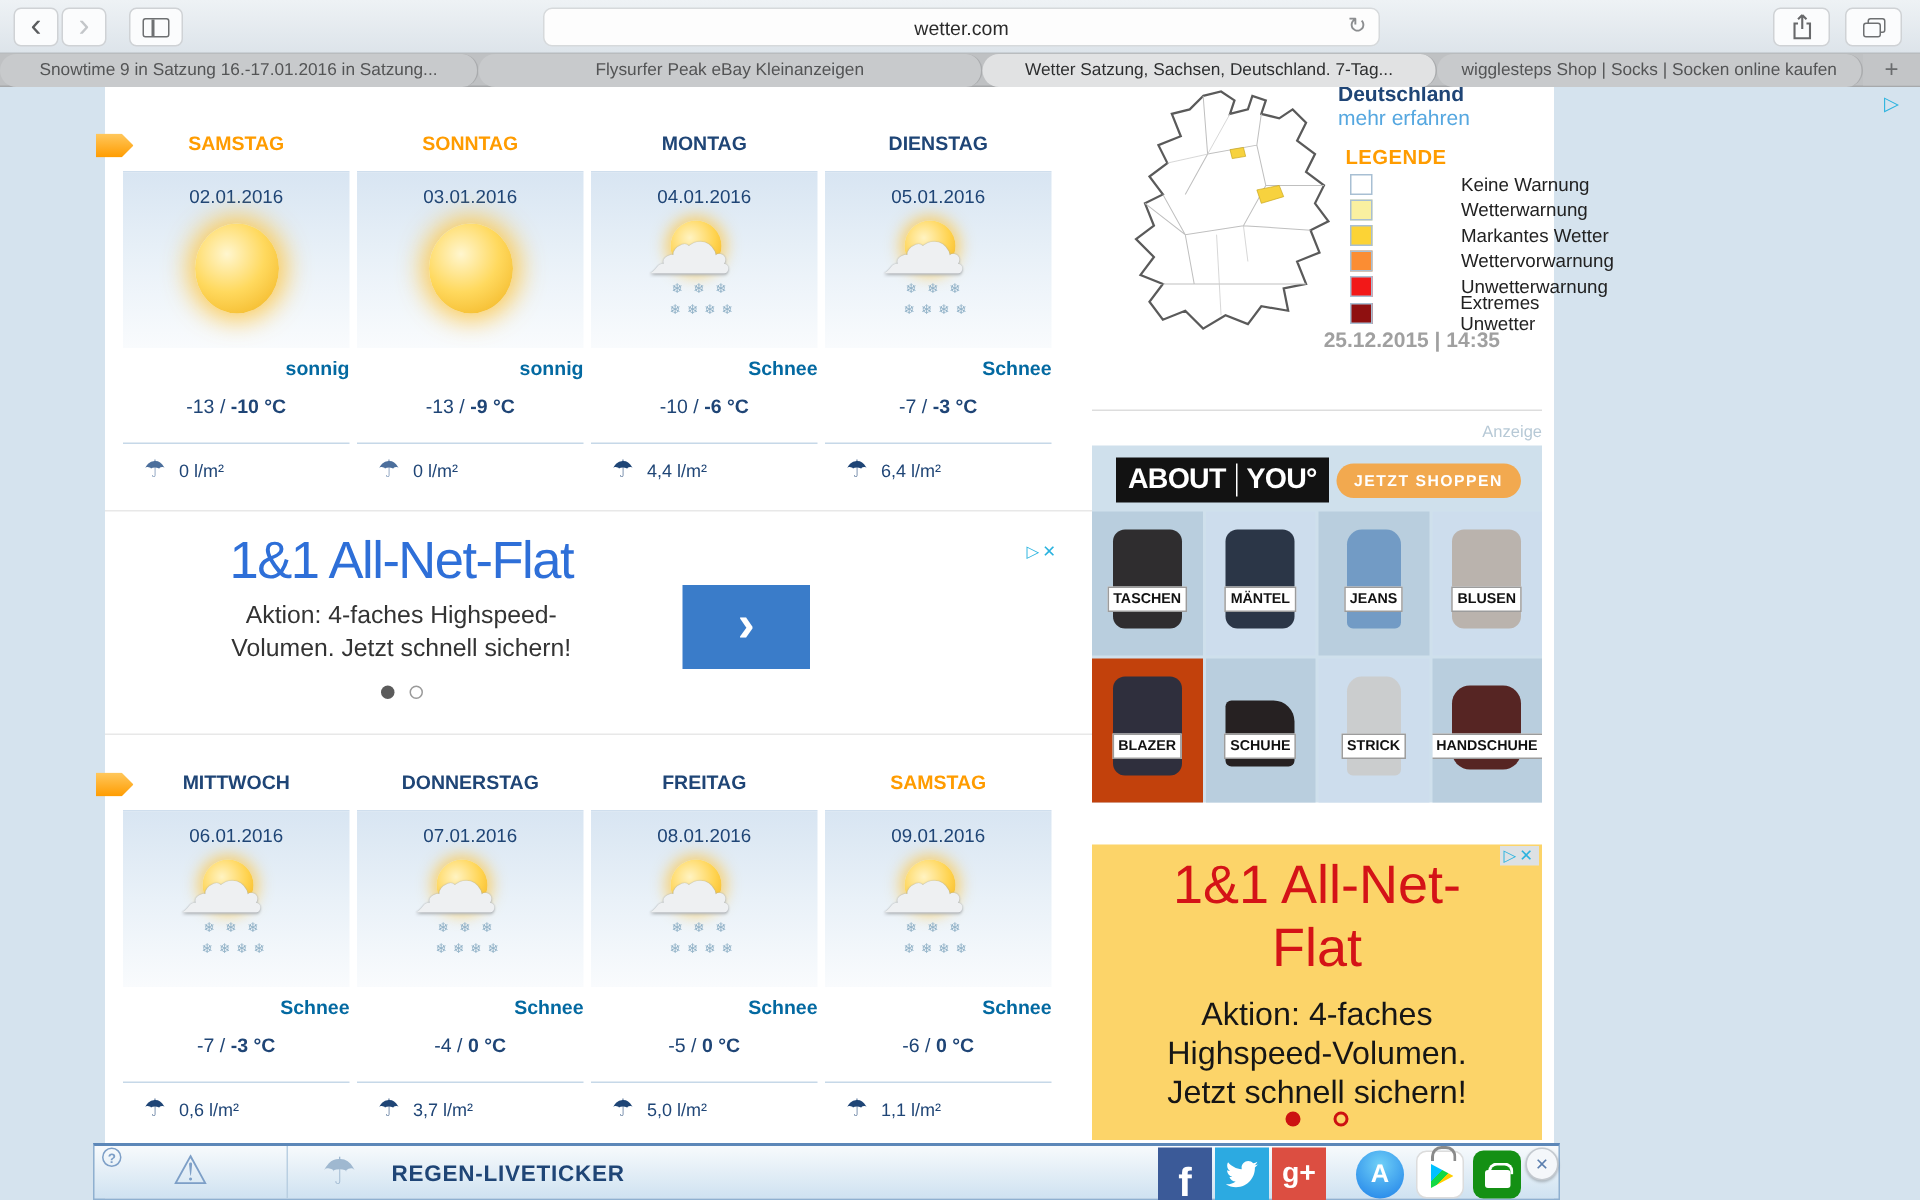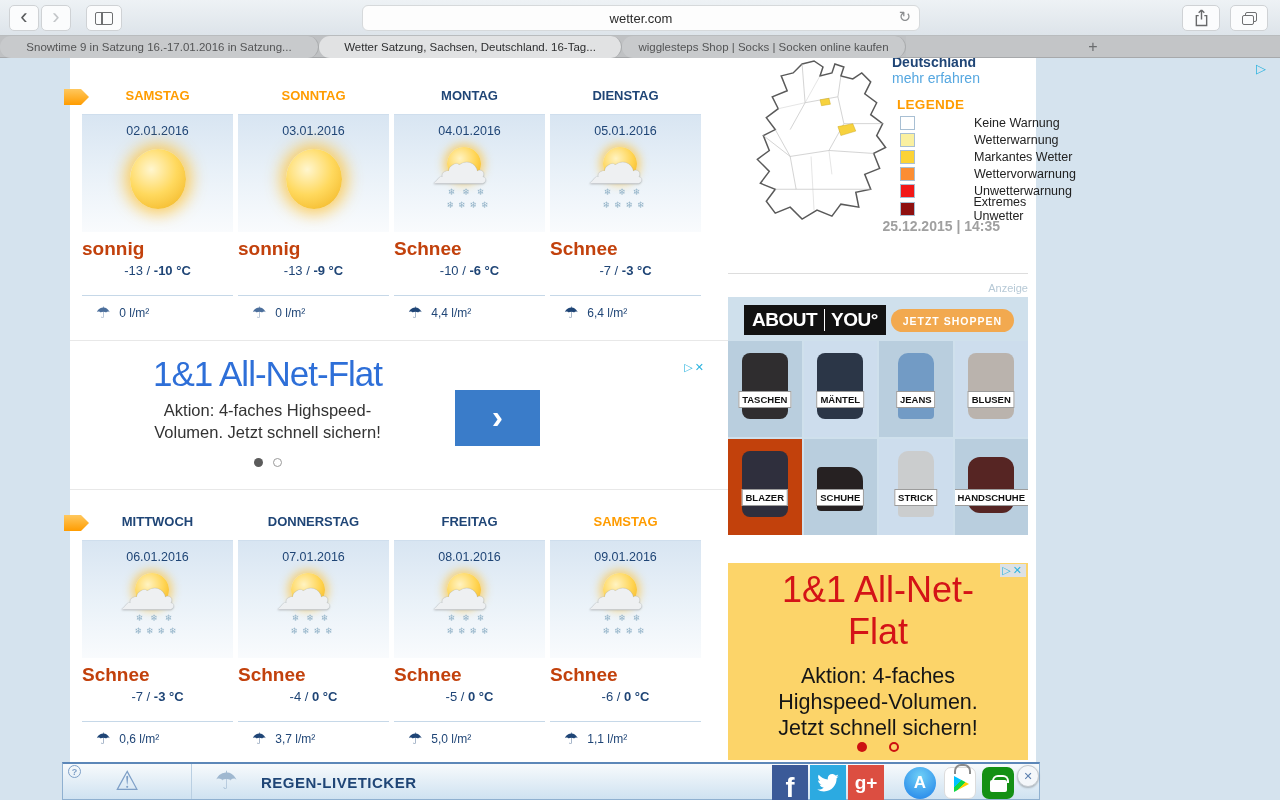--- a/index.html
+++ b/index.html
@@ -60,21 +60,21 @@
     box-shadow:0 0 16px 5px rgba(255,195,55,.8);}
   .snowset{position:absolute;left:50%;top:0;width:90px;height:90px;margin-left:-45px;}
   .ssun{position:absolute;left:22px;top:6px;width:34px;height:34px;border-radius:50%;
     background:radial-gradient(circle at 38% 34%,#fff3c2 0%,#ffd34f 55%,#f2ae17 100%);
     box-shadow:0 0 10px 3px rgba(255,195,55,.7);}
   .cloud{position:absolute;left:6px;top:-10px;font-size:58px;line-height:64px;color:#eef0f2;
     text-shadow:0 1px 2px #b2b7bb,0 0 1px #9aa0a5;}
   .flakes{position:absolute;left:0;top:46px;width:100%;text-align:center;color:#8fb0c6;font-size:9px;letter-spacing:7px;}
   .flakes::before{content:"\2744 \2744 \2744";display:block;}
   .flakes::after{content:"\2744 \2744 \2744 \2744";display:block;margin-top:3px;letter-spacing:4px;}
-  .dcond{position:absolute;left:0;top:150px;width:100%;text-align:left;font-size:19px;font-weight:bold;color:#c2410c;}
+  .dcond{position:absolute;left:0;top:150px;width:100%;text-align:right;font-size:13px;font-weight:bold;color:#0369a1;}
   .dtemp{position:absolute;left:0;top:175px;width:100%;text-align:center;font-size:13px;color:#1f4576;}
   .dtemp b{font-weight:bold;}
   .dline{position:absolute;left:0;top:207px;width:151px;height:1px;background:#c6d8e8;}
   .dprecip{position:absolute;left:14px;top:215px;font-size:12px;color:#1f4576;display:flex;align-items:center;}
   .umb{font-size:16px;margin-right:9px;color:#1f4576;}
   .umb[data-umbrella="open"]{color:#4c6f9c;}
   .pval{padding-top:1px;}
 
   .hr{position:absolute;left:0;width:658px;height:1px;background:#e8e8e8;}
 
@@ -195,21 +195,22 @@
     <div class="tbtn" id="btn-tabs">
       <span class="tabs-glyph">
           <i></i>
           <i></i>
         </span>
     </div>
   </div>
 
   <div id="tabbar">
     <div class="tab t0">Snowtime 9 in Satzung 16.-17.01.2016 in Satzung...</div>
-    <div class="tab t2 active">Wetter Satzung, Sachsen, Deutschland. 16-Tag...</div>
+    <div class="tab t1">Flysurfer Peak eBay Kleinanzeigen</div>
+    <div class="tab t2 active">Wetter Satzung, Sachsen, Deutschland. 7-Tag...</div>
     <div class="tab t3">wigglesteps Shop | Socks | Socken online kaufen</div>
     <div id="tab-plus">+</div>
   </div>
 
   <div id="page">
     <span id="slot-adchoices">▷</span>
 
     <div id="content">
 
       <div class="arrow" style="top:31px"></div>

